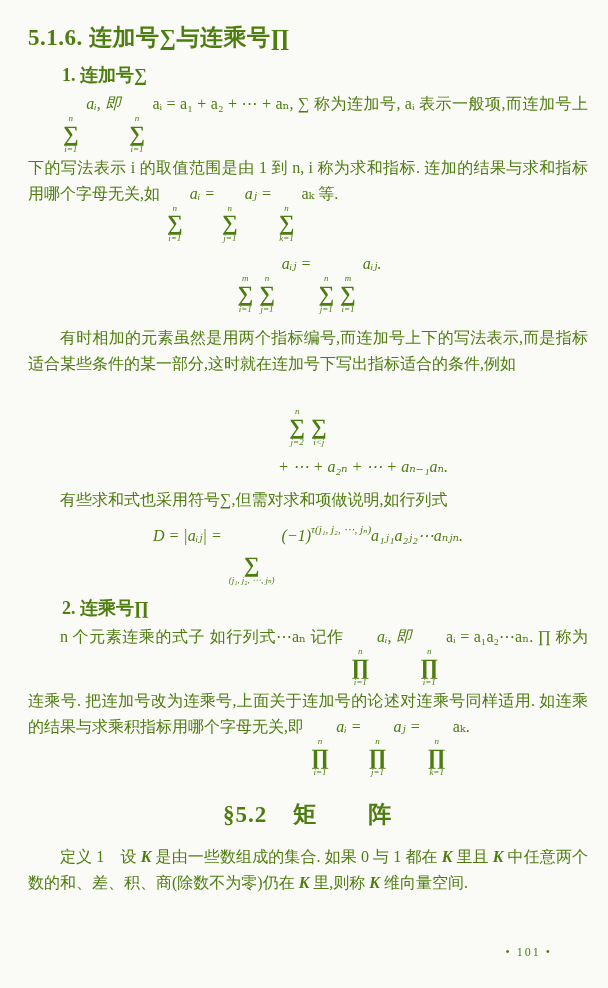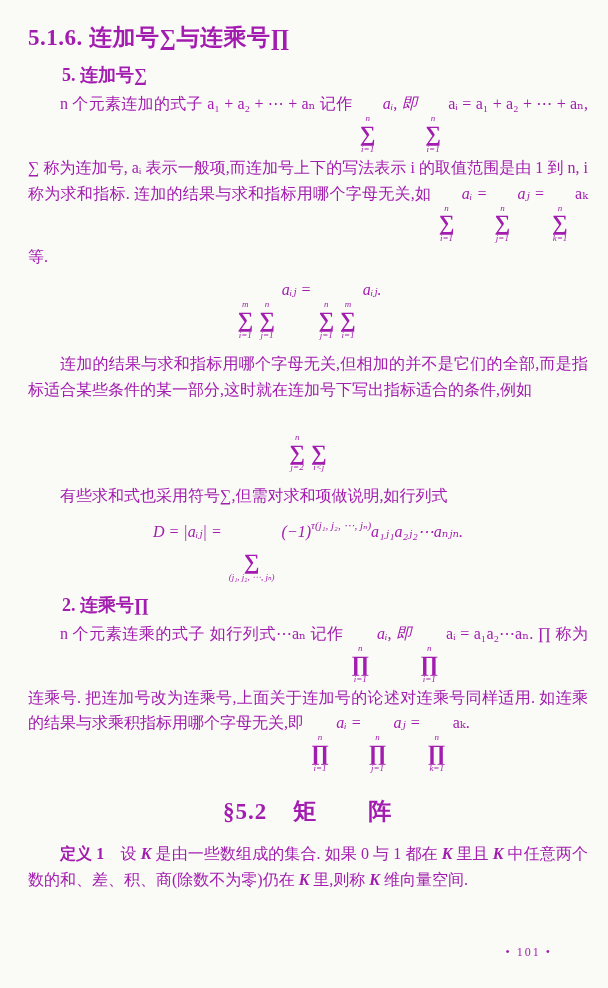--- a/index.html
+++ b/index.html
@@ -1,53 +1,53 @@
 <!DOCTYPE html>
 <html><head>
 <meta charset="utf-8">
 <style>
   html,body{margin:0;padding:0;background:#e8e8e4;}
   .page{
     width:608px;height:988px;box-sizing:border-box;position:relative;
-    margin:0 auto;background:#fafaf6;color:#a21caf;overflow:hidden;
+    margin:0 auto;background:#fafaf6;color:#4d7c0f;overflow:hidden;
     padding:22px 20px 0 28px;
     font-family:"Liberation Serif","DejaVu Serif",serif;
   }
   .h1{font-size:23px;font-weight:700;margin:0 0 10px 0;letter-spacing:.5px;}
   .subhead{font-size:18px;font-weight:700;margin:8px 0 4px 34px;}
   p.body{font-size:16px;line-height:1.62;text-align:justify;margin:4px 0;}
   .indent{text-indent:2em;}
   .math{font-style:italic;}
   .formula{font-size:16px;text-align:center;margin:10px 0;line-height:1.2;}
   .formula-cont{padding-left:110px;margin-top:2px;}
   .bigop{display:inline-flex;flex-direction:column;align-items:center;
          vertical-align:-12px;line-height:1;margin:0 3px;text-indent:0;}
   .bigop .lim{font-size:9px;font-style:italic;line-height:1.1;white-space:nowrap;}
   .bigop .opg{font-size:22px;line-height:.95;font-style:normal;font-weight:600;}
   .sup{font-size:11px;vertical-align:8px;font-style:italic;}
   .section-heading{text-align:center;font-size:23px;font-weight:700;
                    margin:22px 0 14px 0;letter-spacing:2px;}
   .section-heading .num{margin-right:26px;letter-spacing:1px;}
   .h3{font-size:21px;font-weight:700;margin:12px 0 8px 0;}
   .h3 .var{font-style:italic;font-weight:700;}
-  .deflabel{font-weight:700;}
+  .deflabel{font-weight:400;}
   .bi{font-weight:700;font-style:italic;}
   .page-num{position:absolute;right:56px;bottom:28px;font-size:12px;letter-spacing:2px;}
 </style>
 </head>
 <body>
 
 <div class="page">
 
   <div class="h1">5.1.6. 连加号∑与连乘号∏</div>
 
-  <div class="subhead">5. 连加号∑</div>
+  <div class="subhead">1. 连加号∑</div>
 
   <p class="body indent">
-    <span>n 个元素连加的式子 a₁ + a₂ + ⋯ + aₙ 记作 </span><span class="bigop">
+    <span class="bigop">
         <span class="lim">n</span>
         <span class="opg">∑</span>
         <span class="lim">i=1</span>
       </span><span class="math"> aᵢ, 即 </span><span class="bigop">
         <span class="lim">n</span>
         <span class="opg">∑</span>
         <span class="lim">i=1</span>
       </span><span> aᵢ = a₁ + a₂ + ⋯ + aₙ, ∑ 称为连加号, aᵢ 表示一般项,而连加号上下的写法表示 i 的取值范围是由 1 到 n, i 称为求和指标. 连加的结果与求和指标用哪个字母无关,如 </span><span class="bigop">
         <span class="lim">n</span>
         <span class="opg">∑</span>
@@ -77,32 +77,35 @@
         <span class="lim">n</span>
         <span class="opg">∑</span>
         <span class="lim">j=1</span>
       </span><span class="bigop">
         <span class="lim">m</span>
         <span class="opg">∑</span>
         <span class="lim">i=1</span>
       </span><span> aᵢⱼ.</span>
   </div>
 
-  <p class="body indent">连加的结果与求和指标用哪个字母无关,但相加的并不是它们的全部,而是指标适合某些条件的某一部分,这时就在连加号下写出指标适合的条件,例如</p>
+  <p class="body indent">有时相加的元素虽然是用两个指标编号,而连加号上下的写法表示,而是指标适合某些条件的某一部分,这时就在连加号下写出指标适合的条件,例如</p>
 
   <div class="formula math">
     <span class="bigop">
         <span class="lim">n</span>
         <span class="opg">∑</span>
         <span class="lim">j=2</span>
       </span><span class="bigop">
         <span class="lim">&nbsp;</span>
         <span class="opg">∑</span>
         <span class="lim">i&lt;j</span>
       </span>
+  </div>
+  <div class="formula math formula-cont">
+    <span>+ ⋯ + a₂ₙ + ⋯ + aₙ₋₁aₙ.</span>
   </div>
 
   <p class="body indent">有些求和式也采用符号∑,但需对求和项做说明,如行列式</p>
 
   <div class="formula math">
     <span>D = |aᵢⱼ| = </span><span class="bigop">
         <span class="lim">&nbsp;</span>
         <span class="opg">∑</span>
         <span class="lim">(j₁, j₂, ⋯, jₙ)</span>
       </span><span> (−1)</span><span class="sup">τ(j₁, j₂, ⋯, jₙ)</span><span>a₁ⱼ₁a₂ⱼ₂⋯aₙⱼₙ.</span>

